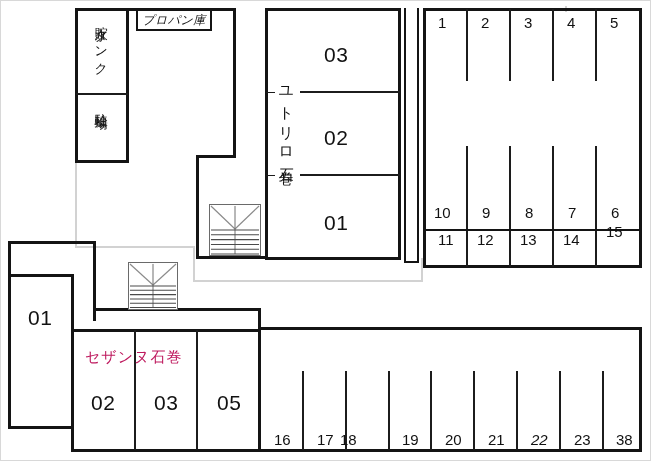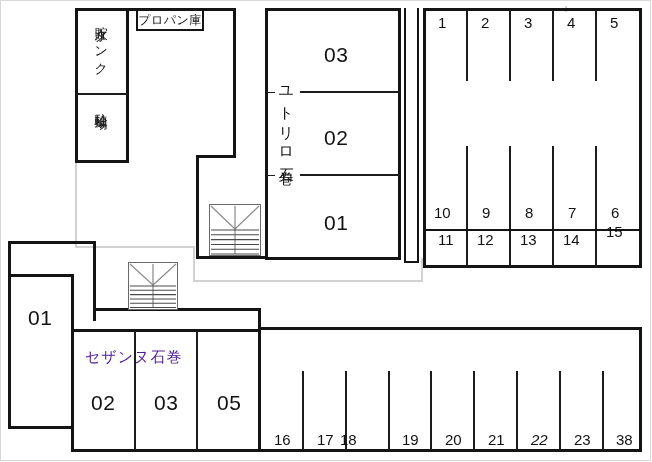--- a/index.html
+++ b/index.html
@@ -80,21 +80,21 @@
     color: #111111;
     display: flex;
     align-items: center;
     justify-content: center;
     box-sizing: border-box;
     letter-spacing: 0.5px;
   }
   .bldg-name {
     position: absolute;
     font-size: 15px;
-    color: #4c1d95;
+    color: #be185d;
     letter-spacing: 1px;
     white-space: nowrap;
   }
 
   
   .stair {
     position: absolute;
     border: 1px solid #6a6a6a;
     background: #ffffff;
     box-sizing: border-box;
@@ -117,21 +117,21 @@
 
   <div class="w" style="left:75px; top:8px; width:3px; height:155px;"></div>
   <div class="w" style="left:126px; top:8px; width:3px; height:155px;"></div>
   <div class="w" style="left:75px; top:8px; width:54px; height:3px;"></div>
   <div class="w" style="left:75px; top:160px; width:54px; height:3px;"></div>
   <div class="t" style="left:76px; top:93px; width:52px; height:2px;"></div>
 
   <div class="vtext-sm" style="left:94px; top:16px;">貯水タンク</div>
   <div class="vtext-sm" style="left:94px; top:103px;">駐輪場</div>
 
-  <div class="boxed-label" style="left:136px; top:9px; width:68px; height:22px;">
+  <div class="boxed-label" style="left:136px; top:9px; width:76px; height:22px;font-style:italic;">
     <span>プロパン庫</span>
   </div>
 
   <div class="w" style="left:126px; top:8px; width:110px; height:3px;"></div>
   <div class="w" style="left:233px; top:8px; width:3px; height:150px;"></div>
   <div class="w" style="left:196px; top:155px; width:40px; height:3px;"></div>
   <div class="w" style="left:196px; top:155px; width:3px; height:104px;"></div>
   <div class="w" style="left:196px; top:256px; width:70px; height:3px;"></div>
 
   <div class="stair" style="left:209px; top:204px; width:52px; height:52px;">

